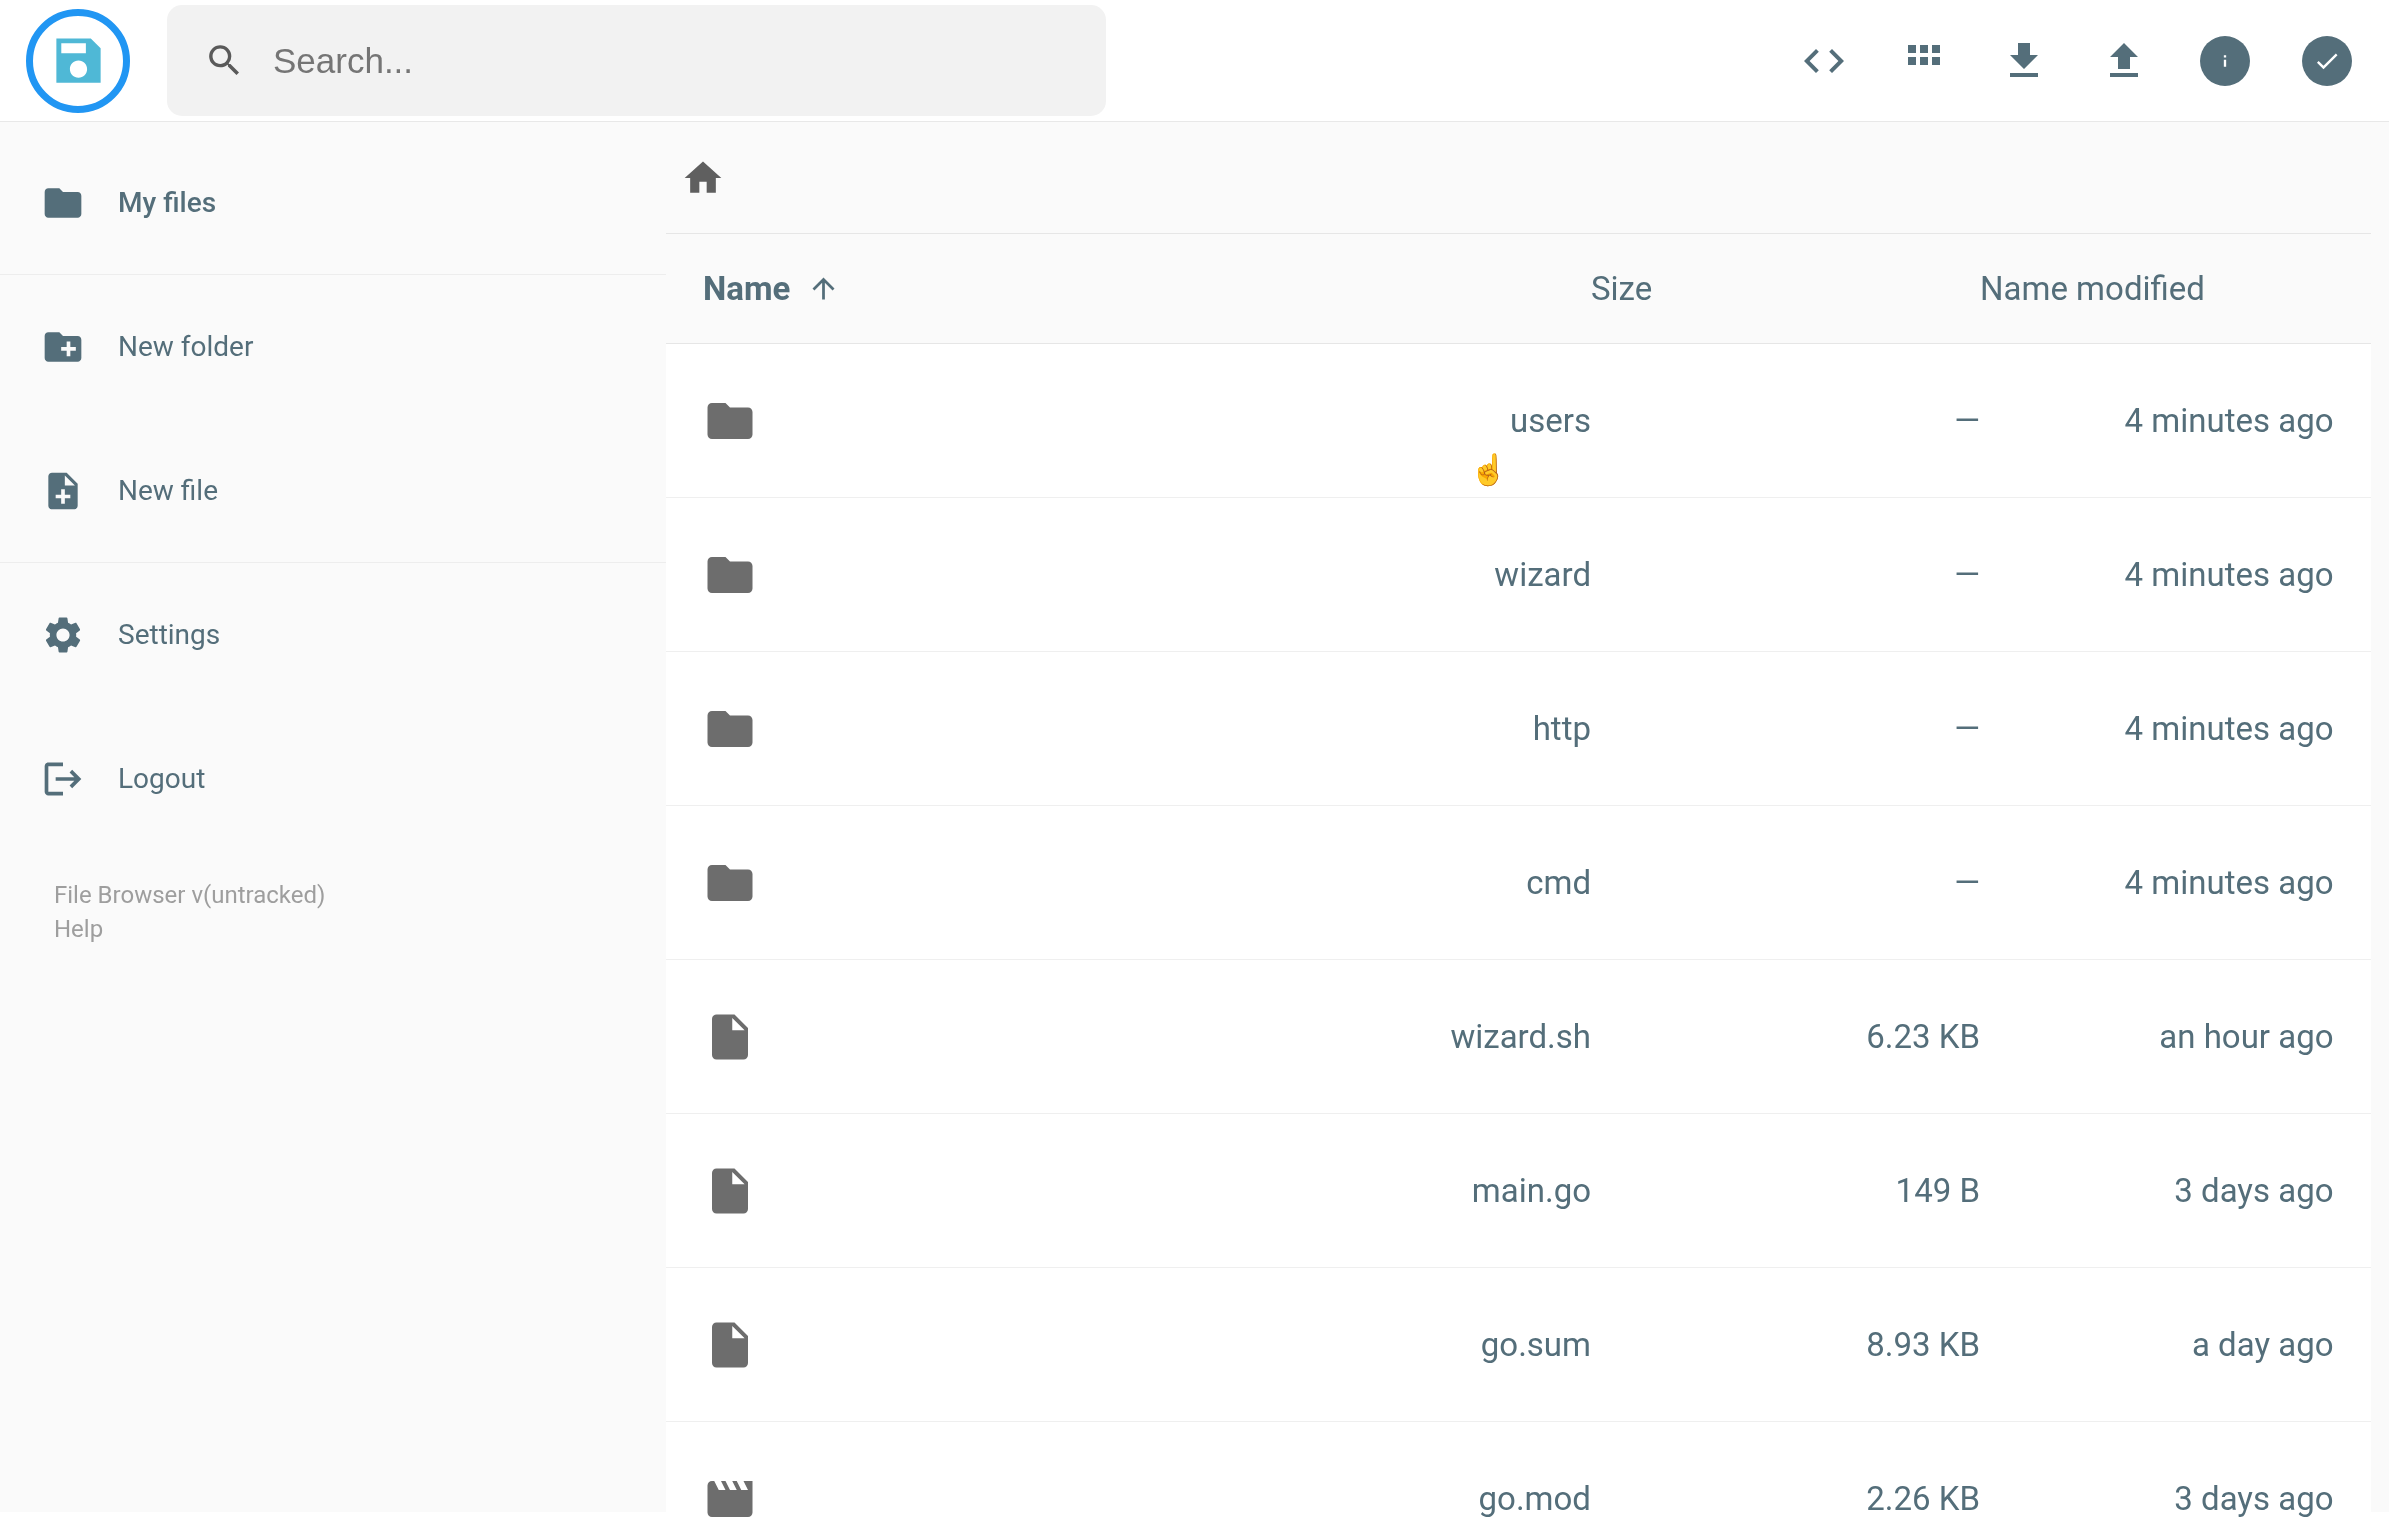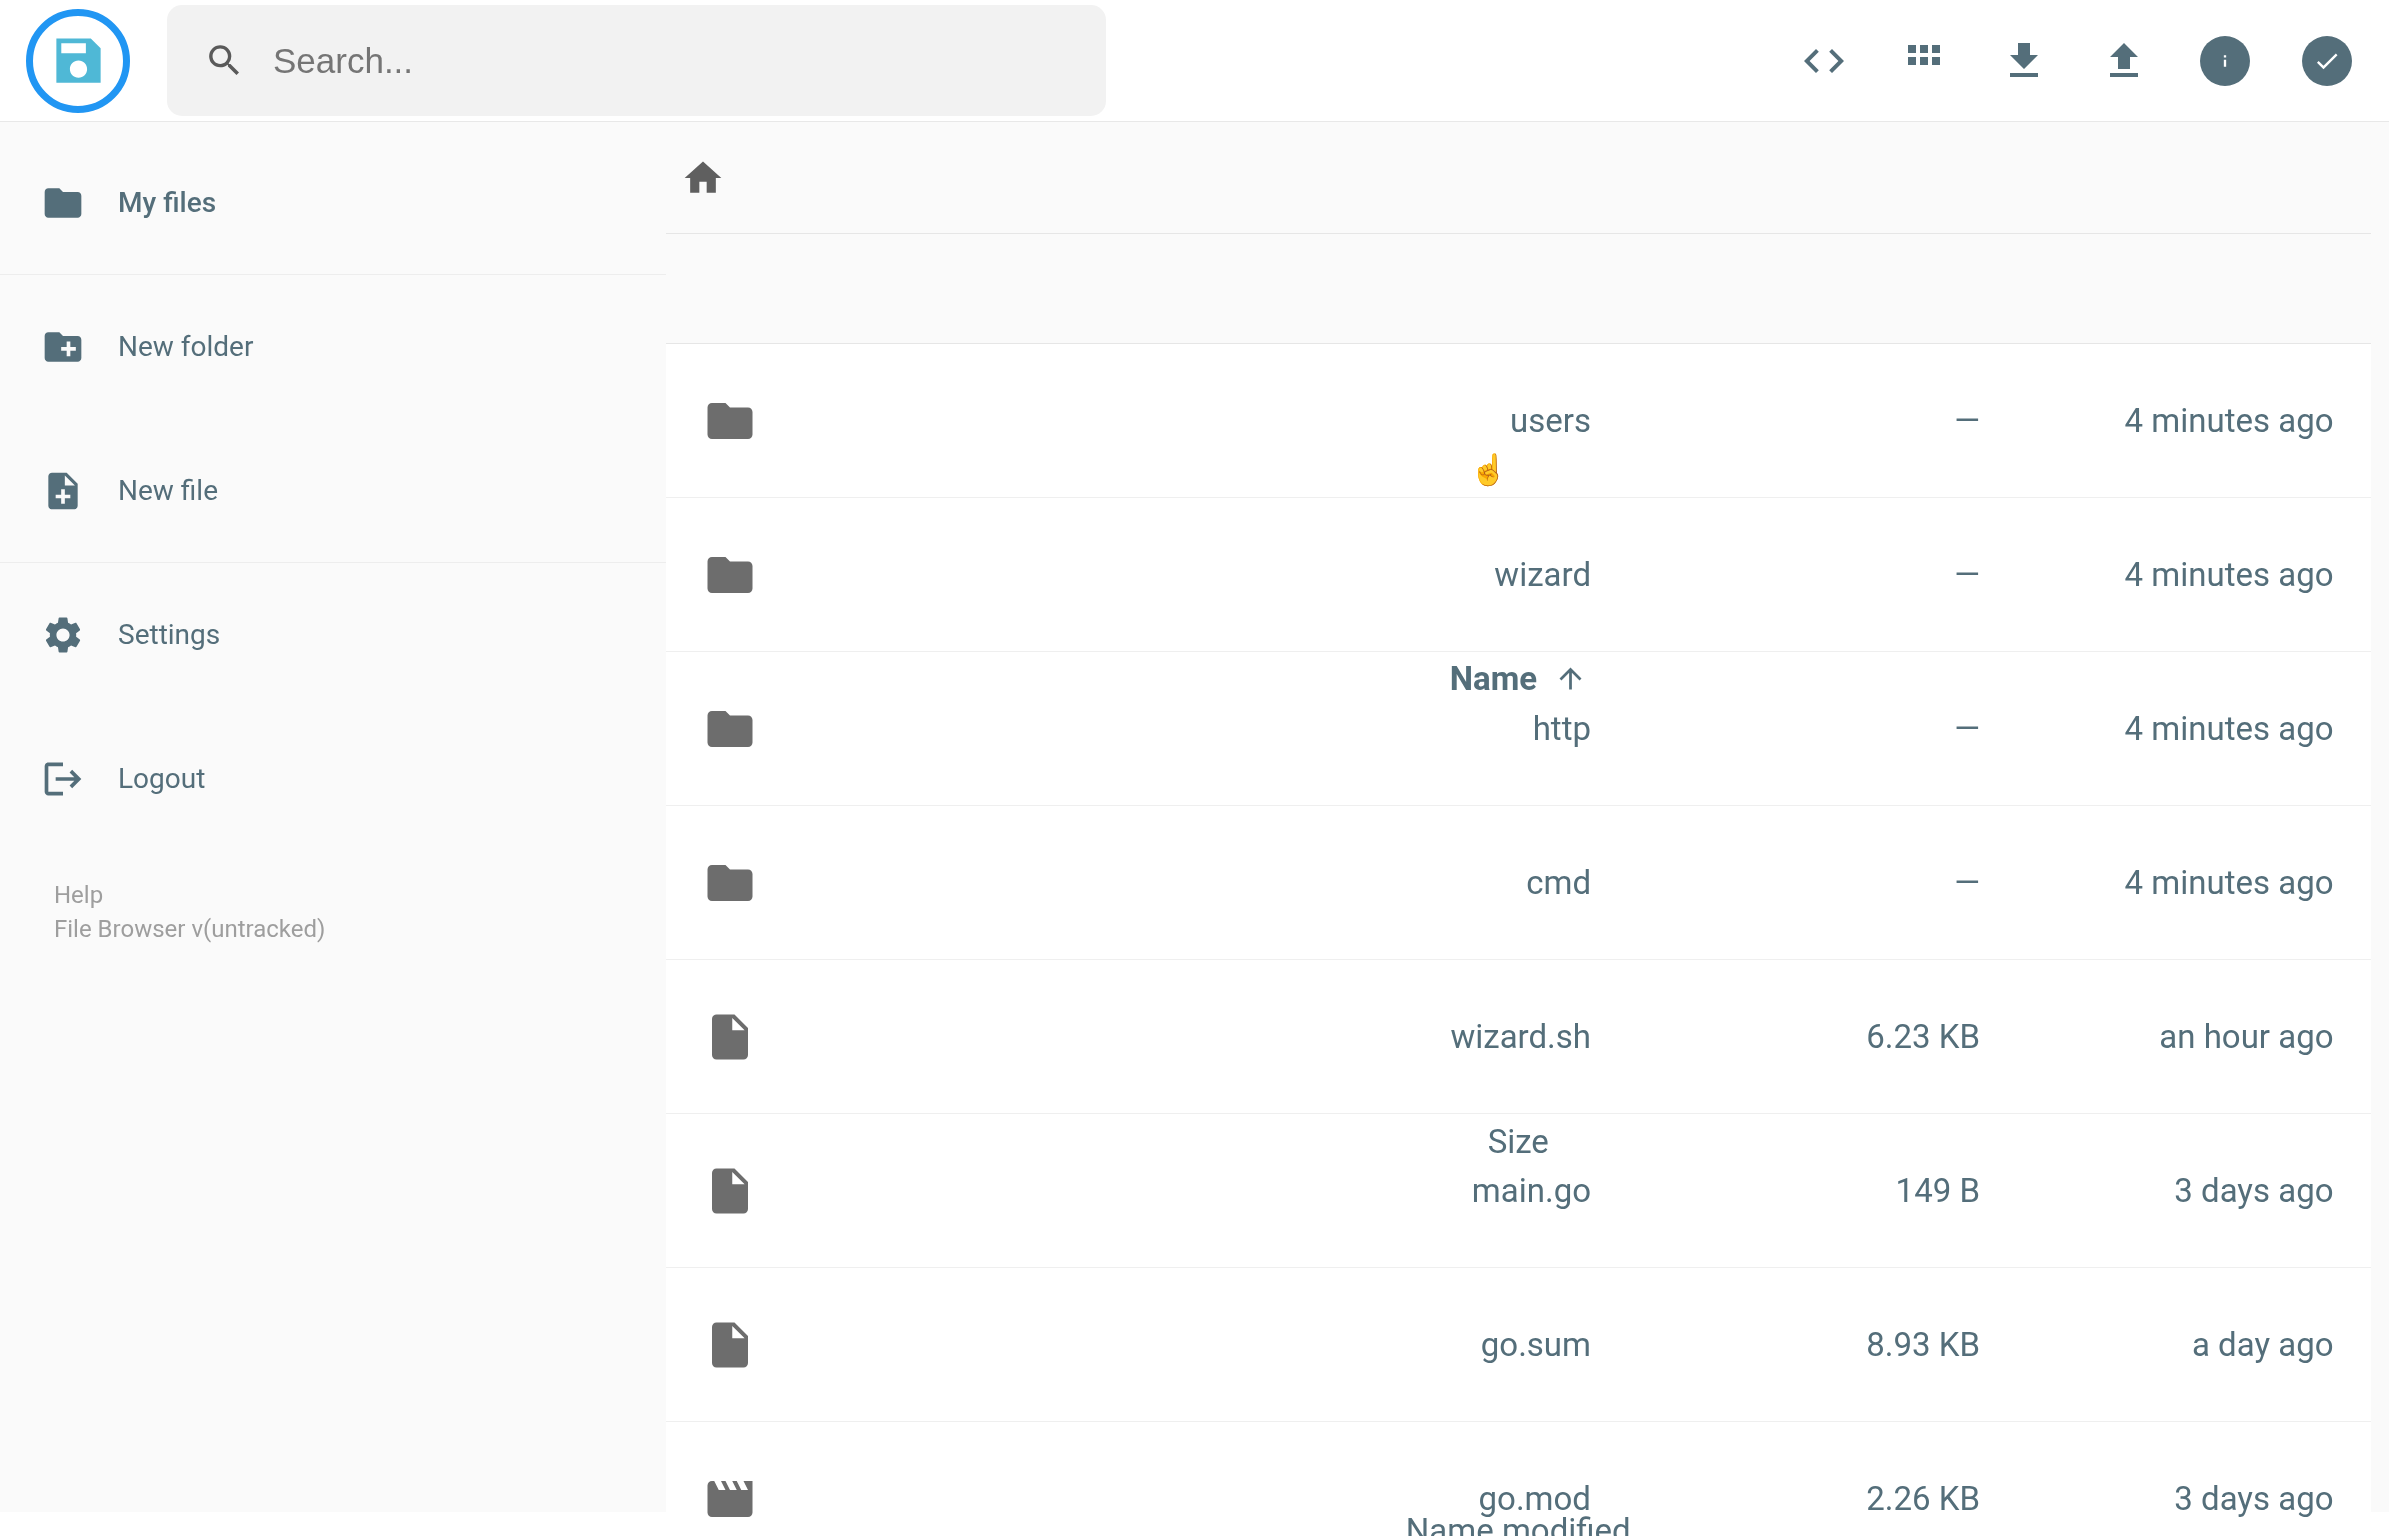--- a/index.html
+++ b/index.html
@@ -127,21 +127,20 @@
 
 .list-header {
   display: flex;
   align-items: center;
   height: 111px;
   padding: 0 37px;
   border-top: 1.9px solid #e6e6e6;
   border-bottom: 1.9px solid #e6e6e6;
   font-size: 33px;
   color: #546e7a;
-  flex-direction: column;
 }
 .col-name { flex: 0 0 888px; display: flex; align-items: center; gap: 16.7px; font-weight: 700; cursor: pointer; }
 .col-name svg { width: 33px; height: 33px; fill: #546e7a; }
 .col-size { flex: 0 0 389px; }
 .col-modified { flex: 1; }
 
 .file-list { }
 .row {
   display: flex;
   align-items: center;
@@ -300,22 +299,22 @@
         </svg>
       <span>Settings</span>
     </div>
     <div class="side-item">
       <svg viewBox="0 0 24 24">
           <use href="#i-logout"></use>
         </svg>
       <span>Logout</span>
     </div>
     <div class="side-footer">
+      <span>File Browser v(untracked)</span>
       <span>Help</span>
-      <span>File Browser v(untracked)</span>
     </div>
   </div>
 
   <div class="main">
     <div class="breadcrumb">
       <svg viewBox="0 0 24 24">
           <use href="#i-home"></use>
         </svg>
     </div>
 

